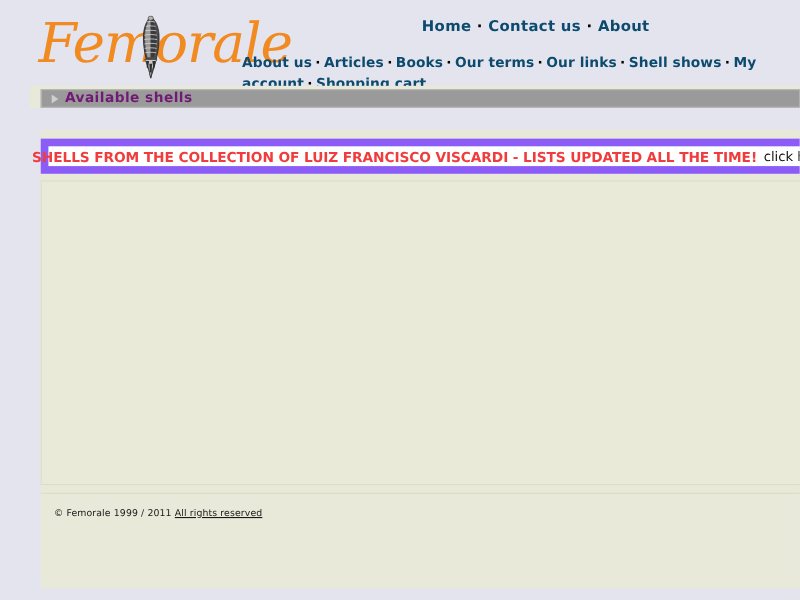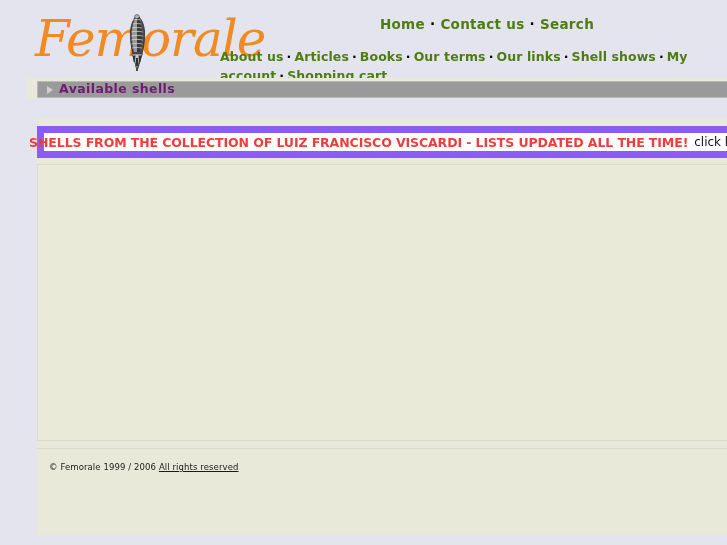--- a/index.html
+++ b/index.html
@@ -80,21 +80,21 @@
     left: 0;
     width: 534px;
     text-align: left;
     font-size: 12.5px;
     font-weight: bold;
     color: #000;
     line-height: 19px;
     letter-spacing: .1px;
   }
   .nav-primary a, .nav-secondary a {
-    color: #4d7c0f;
+    color: #0c4a6e;
     text-decoration: none;
   }
   .nav-sep {
     color: #000;
     padding: 0 3px;
   }
   .nav-primary .nav-sep { padding: 0 5px; }
 
   
   .graybars {
@@ -241,21 +241,21 @@
             <path d="M14.6 10 C16.6 9.4 21.4 9.4 23.4 10"></path>
             <path d="M14 14 C16.2 13.4 21.8 13.4 24 14"></path>
           </g>
           <ellipse cx="19" cy="2.6" rx="2.4" ry="2" fill="#b5b5b5" stroke="#2a2a2a" stroke-width="0.5"></ellipse>
         </g>
       </svg>
     </div>
 
     <div class="navwrap">
       <div class="nav-primary">
-        <a href="#">Home</a><span class="nav-sep">·</span><a href="#">Contact us</a><span class="nav-sep">·</span><a href="#">Search</a>
+        <a href="#">Home</a><span class="nav-sep">·</span><a href="#">Contact us</a><span class="nav-sep">·</span><a href="#">About</a>
       </div>
       <div class="nav-secondary">
         <a href="#">About us</a><span class="nav-sep">·</span><a href="#">Articles</a><span class="nav-sep">·</span><a href="#">Books</a><span class="nav-sep">·</span><a href="#">Our terms</a><span class="nav-sep">·</span><a href="#">Our links</a><span class="nav-sep">·</span><a href="#">Shell shows</a><span class="nav-sep">·</span><a href="#">My account</a><span class="nav-sep">·</span><a href="#">Shopping cart</a>
       </div>
     </div>
   </div>
 
   <div class="graybars">
     <div class="graybar">
       <span class="tri-icon"></span>
@@ -268,20 +268,20 @@
     <div class="banner">
       <span class="banner-text">SHELLS FROM THE COLLECTION OF LUIZ FRANCISCO VISCARDI - LISTS UPDATED ALL THE TIME!</span>
       <a href="#" class="banner-link">click here</a>
     </div>
 
     <div class="mainbox"></div>
 
     <div class="divider"></div>
 
     <div class="footer">
-      <span>© Femorale 1999 / 2006</span>
+      <span>© Femorale 1999 / 2011</span>
       <a href="#" class="footer-link">All rights reserved</a>
     </div>
   </div>
 
   <div class="bottom-strip"></div>
 
 </div>
 
 </body></html>

